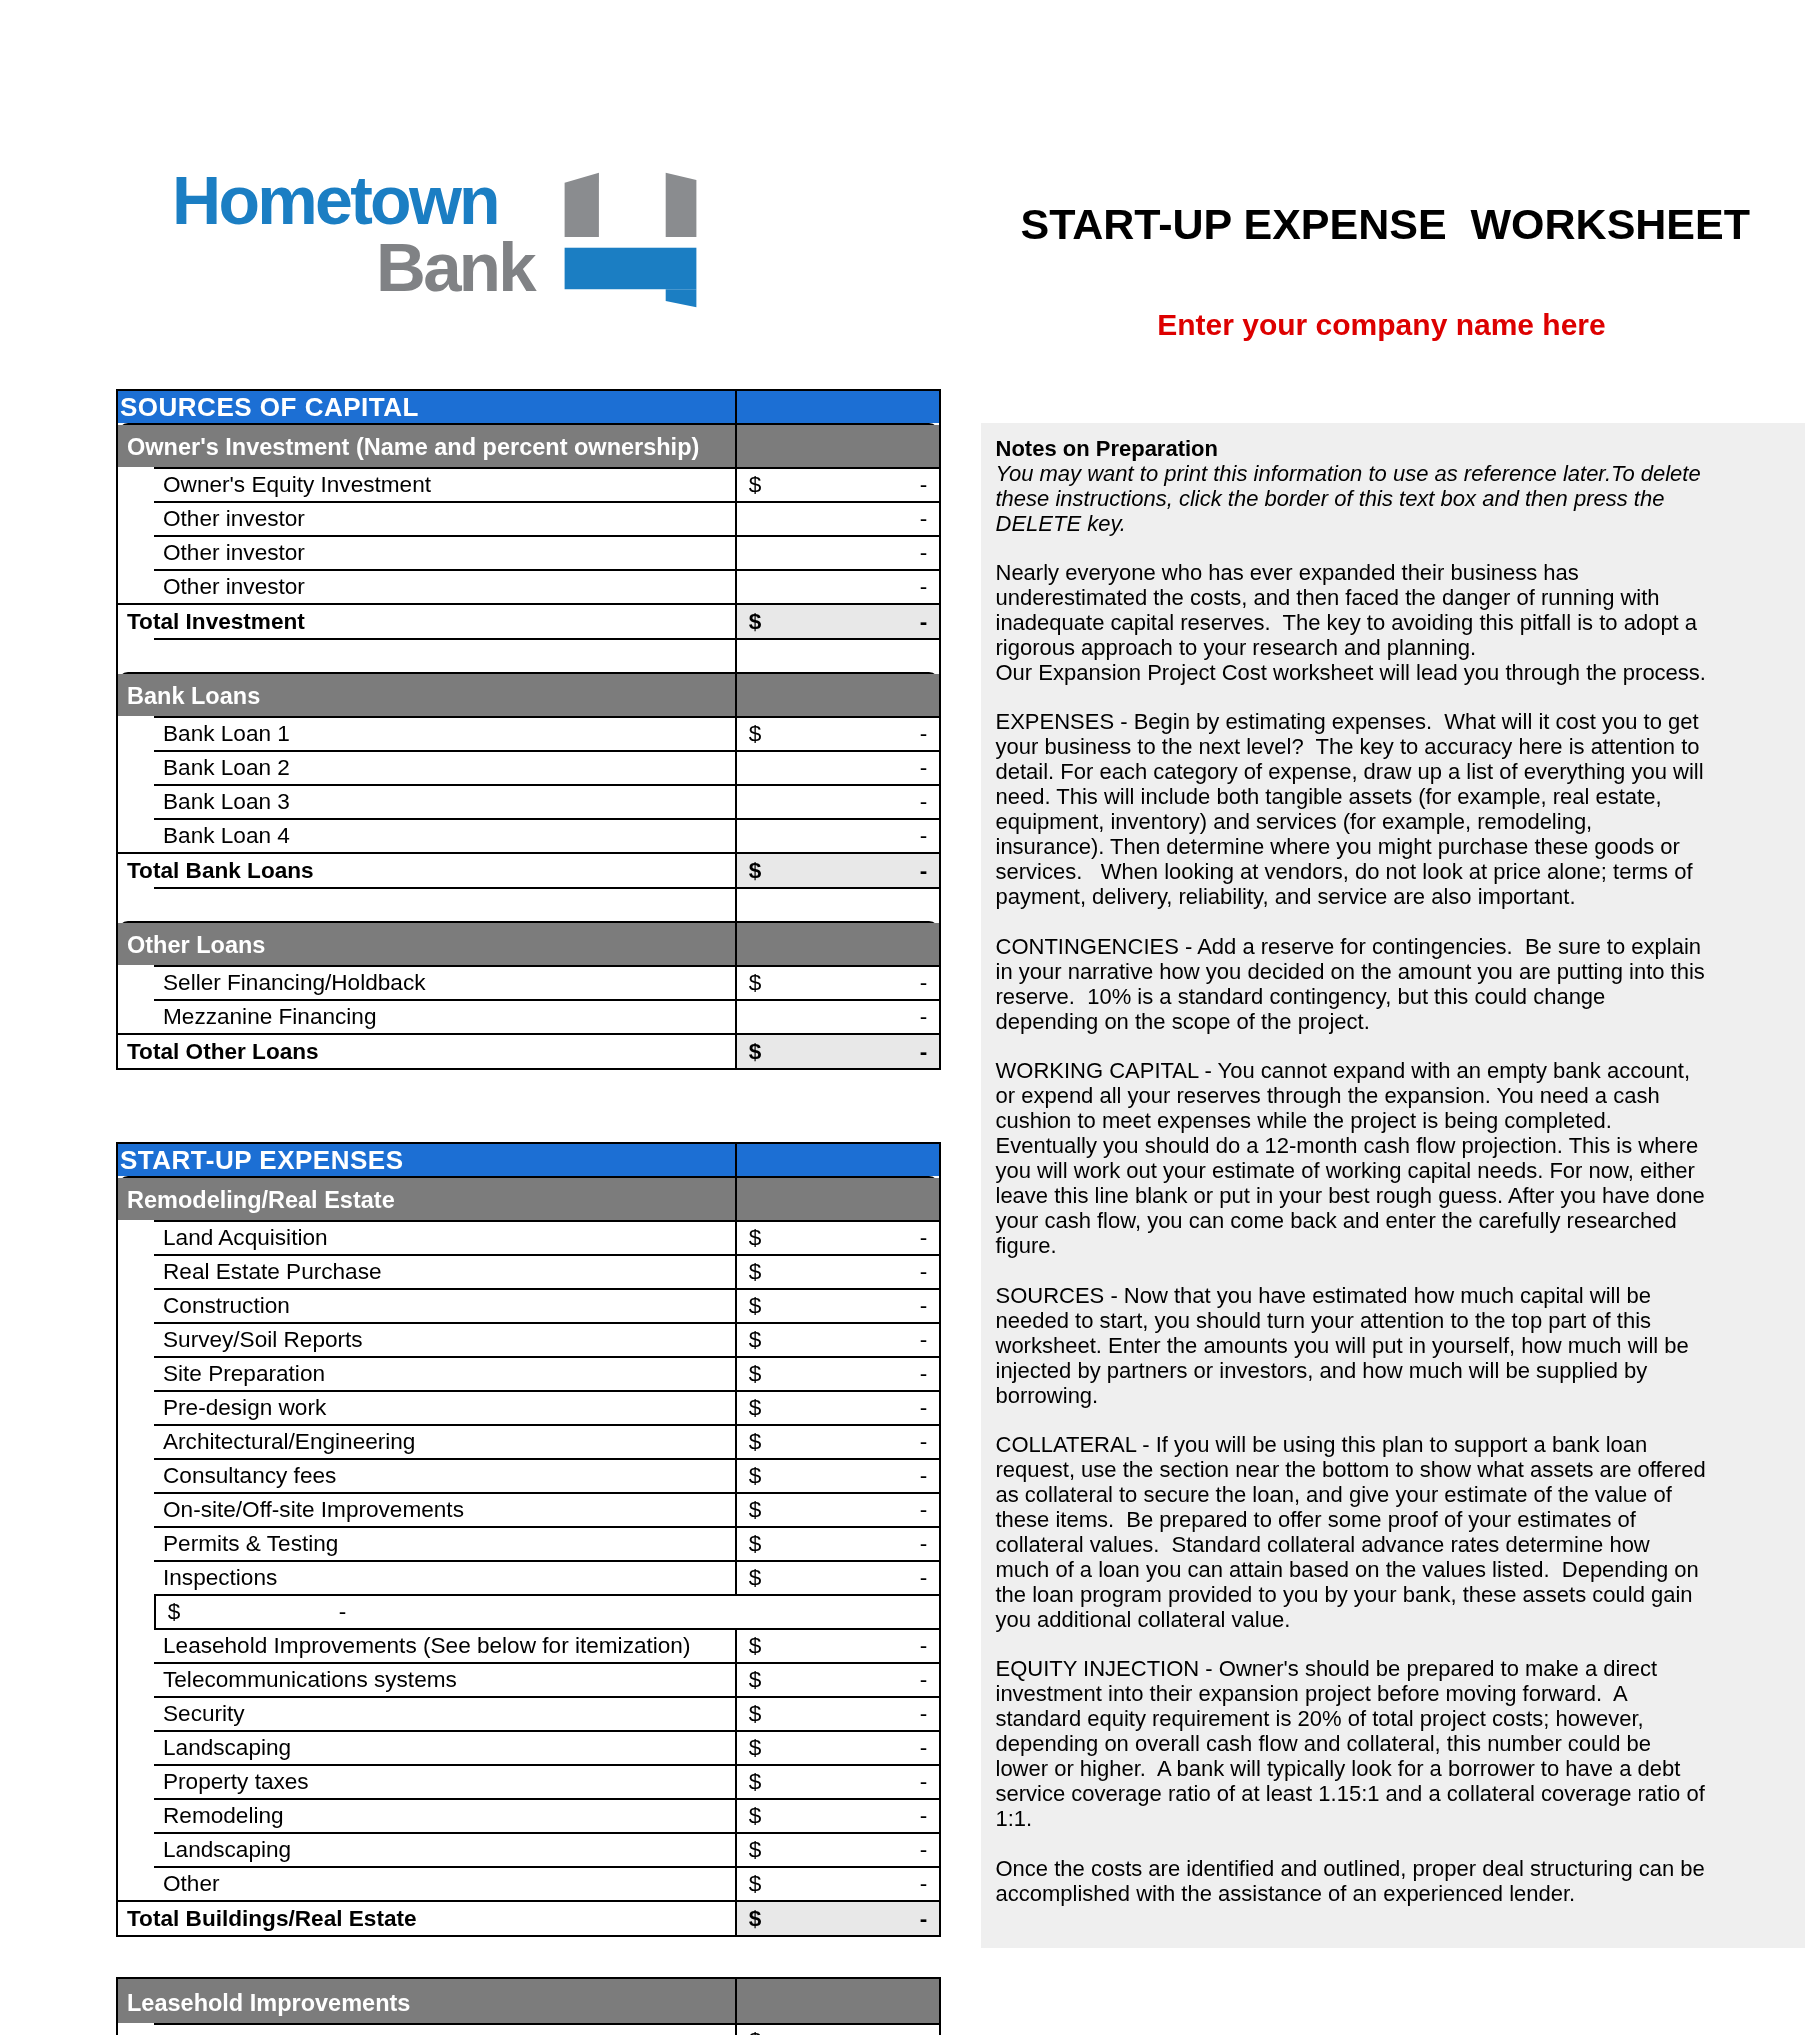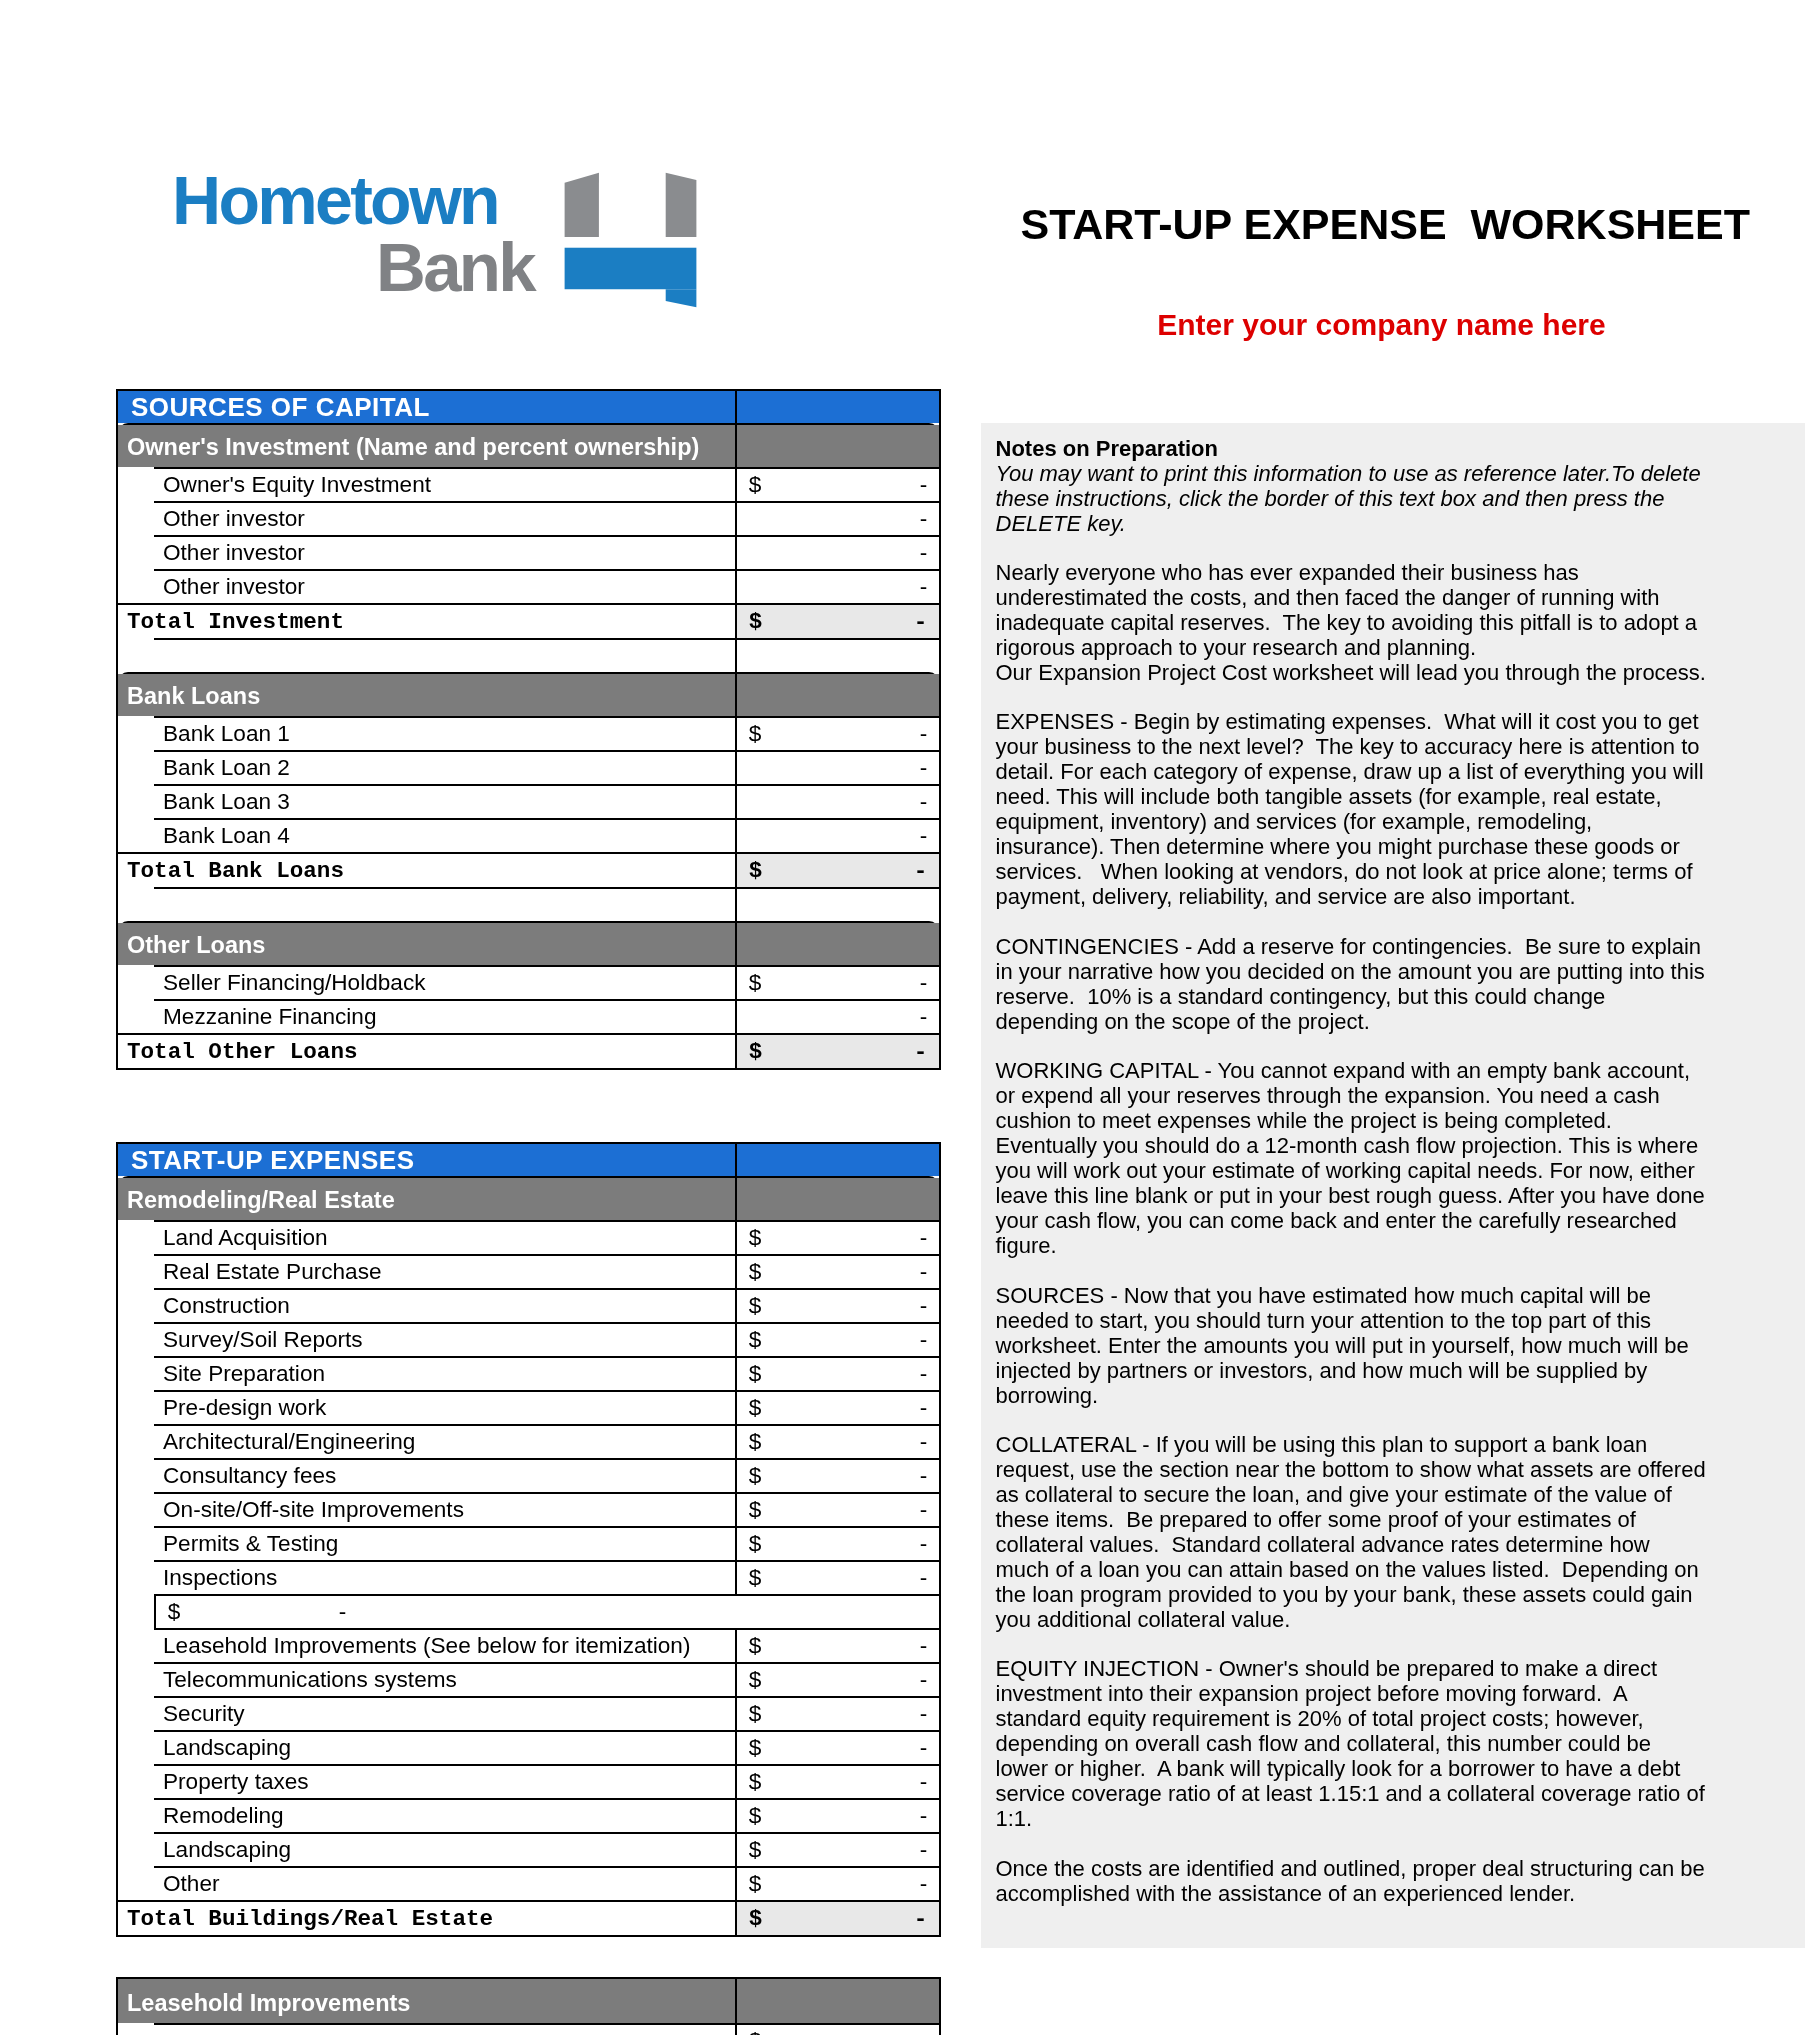--- a/index.html
+++ b/index.html
@@ -17,29 +17,29 @@
   #worksheet-title{position:absolute;left:1013px;top:203px;width:737px;text-align:right;
         font-size:43px;font-weight:bold;white-space:pre;line-height:1;}
   #company-name{position:absolute;left:1013px;top:310px;width:737px;text-align:center;
         font-size:30px;font-weight:bold;color:#dd0000;line-height:1;}
 
   
   .fin-table{position:absolute;left:116px;width:821px;border:2.7px solid #000;background:#fff;}
   .row{display:flex;border-top:2.7px solid #000;box-sizing:border-box;}
   .row:first-child{border-top:none;}
   .row.item,.row.blank{height:34px;margin-left:36px;}
-  .row.total{height:35px;font-family:Liberation Mono, monospace;}
+  .row.total{height:35px;}
   .row.sect{height:44px;border-radius:10px;}
   .row.thead{height:32px;}
   .cell{box-sizing:border-box;}
   .cell.label{flex:1;display:flex;align-items:center;padding-left:9px;font-size:22.6px;overflow:hidden;}
   .cell.value{width:204px;border-left:2.7px solid #000;display:flex;align-items:center;
         justify-content:space-between;padding:0 11.8px;font-size:22.6px;overflow:hidden;}
   .row.thead .cell.label{background:#1c6fd4;color:#fff;font-weight:bold;font-size:26px;
-        padding-left:13px;letter-spacing:0.5px;}
+        padding-left:2px;letter-spacing:0.5px;}
   .row.thead .cell.value{background:#1c6fd4;}
   .row.sect .cell.label{background:#7c7c7c;color:#fff;font-weight:bold;font-size:23.5px;
         align-items:flex-end;padding-bottom:6.3px;}
   .row.sect .cell.value{background:#7c7c7c;}
   .row.total .cell.label{font-weight:bold;}
   .row.total .cell.value{background:#e8e8e8;font-weight:bold;}
   #table-sources{top:389px;}
   #table-startup{top:1142px;}
   #table-leasehold{top:1977px;}
 

